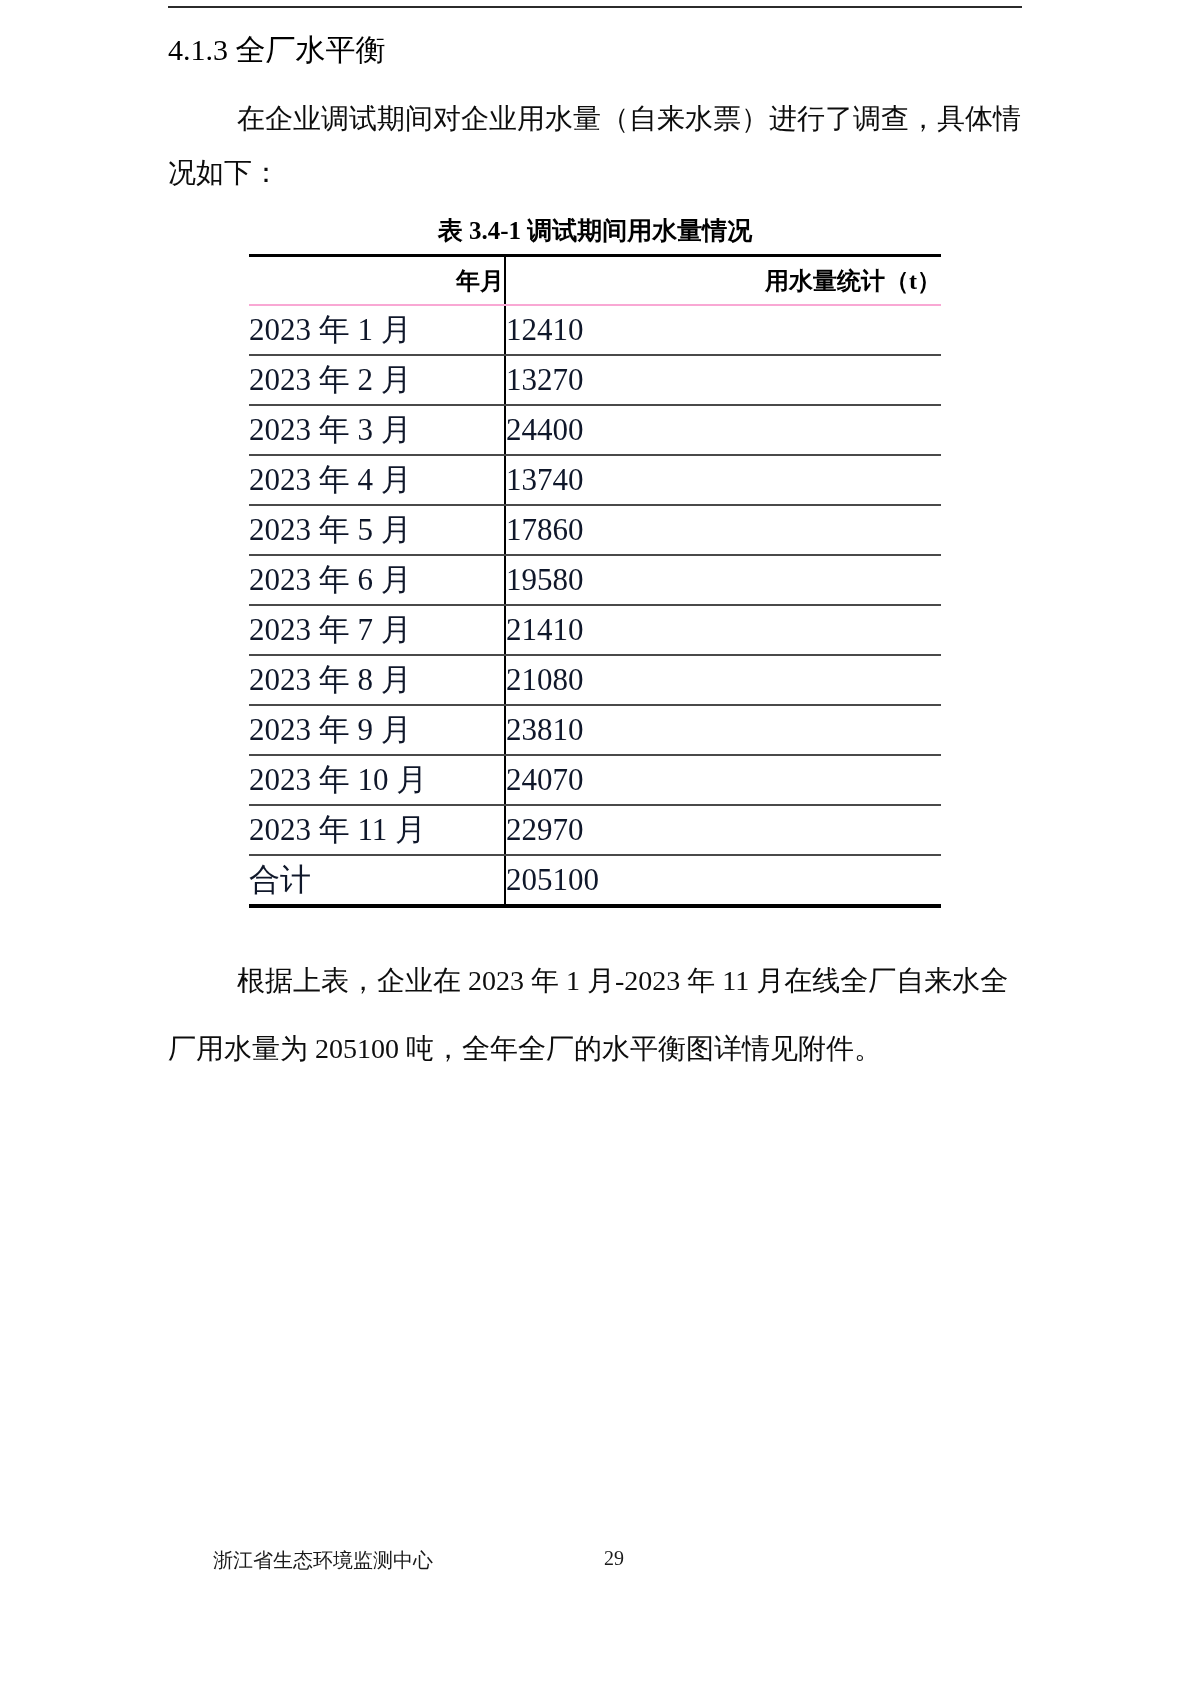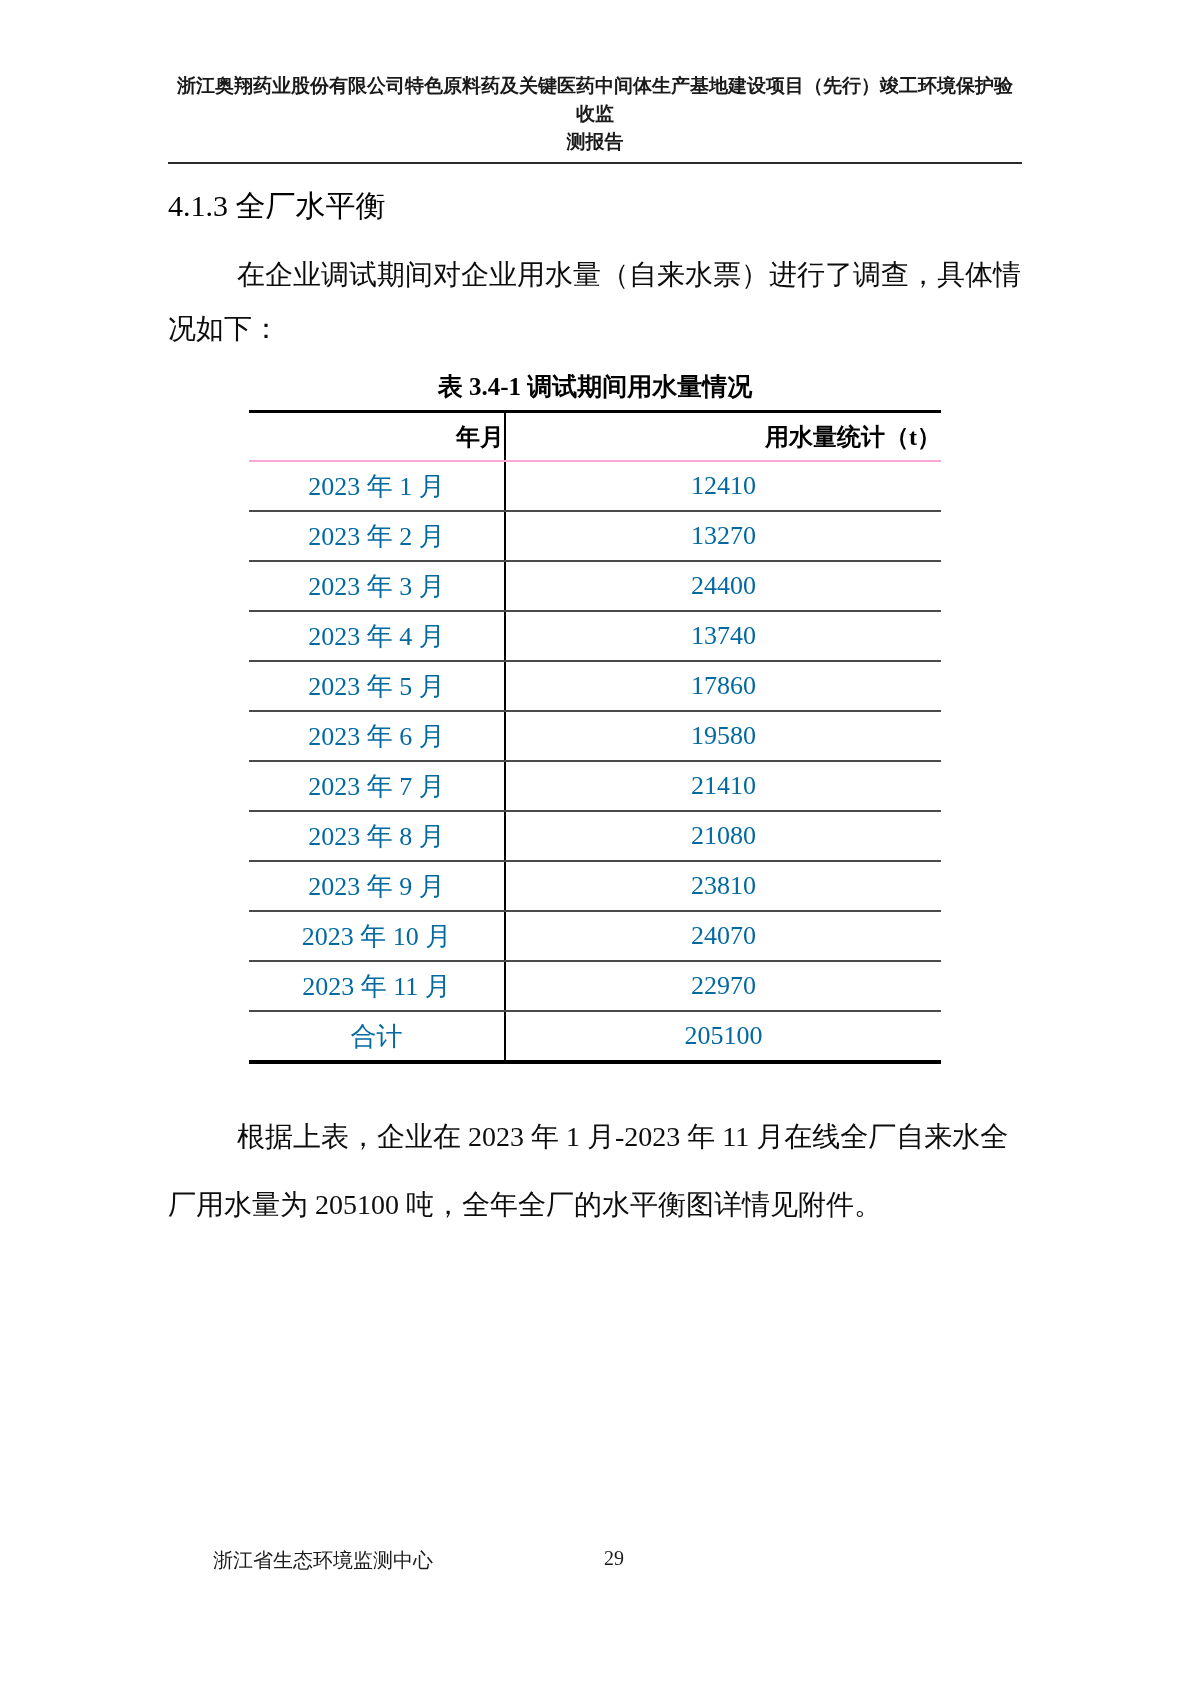--- a/index.html
+++ b/index.html
@@ -80,26 +80,25 @@
     font-size: 24px;
     font-weight: bold;
     text-align: right;
     vertical-align: middle;
     border-bottom: 2px solid #f9a8d4;
     color: #000;
     padding: 0;
   }
   table.usage-table td {
     height: 48px;
-    font-size: 26px;
+    font-size: 31px;
     font-weight: normal;
-    text-align: center;
     vertical-align: middle;
     border-bottom: 2px solid #4a4a4a;
-    color: #0369a1;
+    color: #0f172a;
     padding: 0;
   }
   table.usage-table tr > th:first-child,
   table.usage-table tr > td:first-child {
     border-right: 2px solid #000;
   }
   table.usage-table tbody tr:last-child td {
     border-bottom: none;
   }
   
@@ -112,24 +111,20 @@
     color: #1a1a1a;
   }
   .footer-org { position: absolute; left: 213px; top: 0; }
   .footer-page-number { position: absolute; left: 604px; top: 0; }
 </style>
 </head>
 <body>
 
 <div class="page">
 
-  <div class="doc-header">
-    <div>浙江奥翔药业股份有限公司特色原料药及关键医药中间体生产基地建设项目（先行）竣工环境保护验收监</div>
-    <div>测报告</div>
-  </div>
   <div class="header-rule"></div>
 
   <h1 class="section-heading">4.1.3 全厂水平衡</h1>
 
   <div class="para para1">
     <span class="line indent">在企业调试期间对企业用水量（自来水票）进行了调查，具体情</span>
     <span class="line line2">况如下：</span>
   </div>
 
   <div class="table-caption">表 3.4-1  调试期间用水量情况</div>

